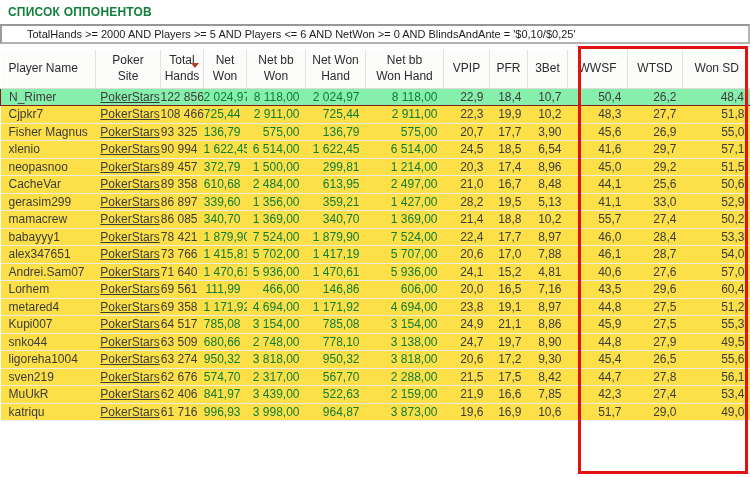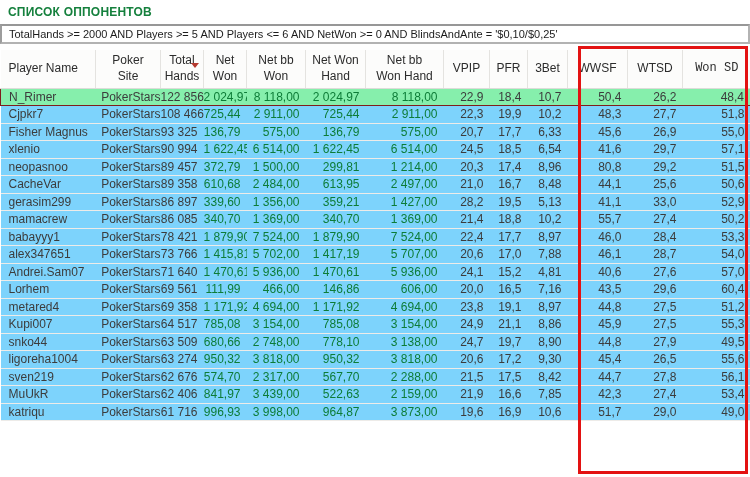--- a/index.html
+++ b/index.html
@@ -11,52 +11,52 @@
     overflow:hidden;
   }
   .page-title {
     position:absolute; top:5px; left:8px;
     font-size:12px; font-weight:bold; color:#15803d; letter-spacing:.2px;
   }
   .filter-bar {
     position:absolute; top:24px; left:0; width:750px; height:20px;
     box-sizing:border-box; background:#ffffff;
     border:2px solid #b3b3b3; border-top-color:#979797; border-left-color:#9d9d9d;
-    display:flex; align-items:center; padding-left:7px;
+    display:flex; align-items:center; padding-left:25px;
   }
   .filter-text { font-size:11px; color:#1c1c1c; white-space:nowrap; }
   table.grid {
     position:absolute; top:50px; left:0; width:750px;
     border-collapse:collapse; table-layout:fixed;
     font-size:12px;
   }
   thead th {
     height:38px; box-sizing:border-box;
     background:#fcfcfb; color:#2c2c2c;
     font-weight:normal; text-align:center; vertical-align:middle;
     border-right:1px solid #e4e3e0; border-bottom:1px solid #dddcd9;
     position:relative; padding:0 2px;
   }
-  thead th:last-child { border-right:none;font-family:Liberation Mono, monospace; }
+  thead th:last-child { border-right:none; }
   thead th .hdr { white-space:pre-line; line-height:1.3; display:inline-block; }
   thead th.h-player { text-align:left; padding-left:8px; }
   .sort-icon {
     position:absolute; right:4px; top:13px;
     width:0; height:0;
     border-left:4px solid transparent; border-right:4px solid transparent;
     border-top:5px solid #b5392f;
   }
-  tbody tr { background:#7dd3fc; border-bottom:1px solid #edebe8; }
+  tbody tr { background:#fde047; border-bottom:1px solid #edebe8; }
   tbody tr.selected { background:#86efac; border:1px solid #7f1d1d; }
   tbody td {
     height:17.5px; padding:0; box-sizing:border-box;
     overflow:hidden; white-space:nowrap; vertical-align:middle;
   }
   td.c-player { text-align:left; padding-left:8px; color:#3c3c3c; }
-  td.c-site   { text-align:right; padding-left:4px; color:#3c3c3c; }
+  td.c-site   { text-align:center; padding-left:4px; color:#3c3c3c;text-decoration:underline; }
   td.c-num    { text-align:right; padding-right:6px; color:#3c3c3c; }
   td.c-money  { text-align:right; padding-right:6px; color:#0d7c37; }
   .highlight-rect {
     position:absolute; left:578px; top:46px; width:170px; height:428px;
     border:3px solid #e31212; box-sizing:border-box; pointer-events:none;
   }
 </style>
 </head>
 <body>
 
@@ -139,21 +139,21 @@
       <tr>
     <td class="c-player">Fisher Magnus</td>
     <td class="c-site">PokerStars</td>
     <td class="c-num">93 325</td>
     <td class="c-money">136,79</td>
     <td class="c-money">575,00</td>
     <td class="c-money">136,79</td>
     <td class="c-money">575,00</td>
     <td class="c-num">20,7</td>
     <td class="c-num">17,7</td>
-    <td class="c-num">6,33</td>
+    <td class="c-num">3,90</td>
     <td class="c-num">45,6</td>
     <td class="c-num">26,9</td>
     <td class="c-num">55,0</td>
   </tr>
       <tr>
     <td class="c-player">xlenio</td>
     <td class="c-site">PokerStars</td>
     <td class="c-num">90 994</td>
     <td class="c-money">1 622,45</td>
     <td class="c-money">6 514,00</td>
@@ -170,21 +170,21 @@
     <td class="c-player">neopasnoo</td>
     <td class="c-site">PokerStars</td>
     <td class="c-num">89 457</td>
     <td class="c-money">372,79</td>
     <td class="c-money">1 500,00</td>
     <td class="c-money">299,81</td>
     <td class="c-money">1 214,00</td>
     <td class="c-num">20,3</td>
     <td class="c-num">17,4</td>
     <td class="c-num">8,96</td>
-    <td class="c-num">80,8</td>
+    <td class="c-num">45,0</td>
     <td class="c-num">29,2</td>
     <td class="c-num">51,5</td>
   </tr>
       <tr>
     <td class="c-player">CacheVar</td>
     <td class="c-site">PokerStars</td>
     <td class="c-num">89 358</td>
     <td class="c-money">610,68</td>
     <td class="c-money">2 484,00</td>
     <td class="c-money">613,95</td>

